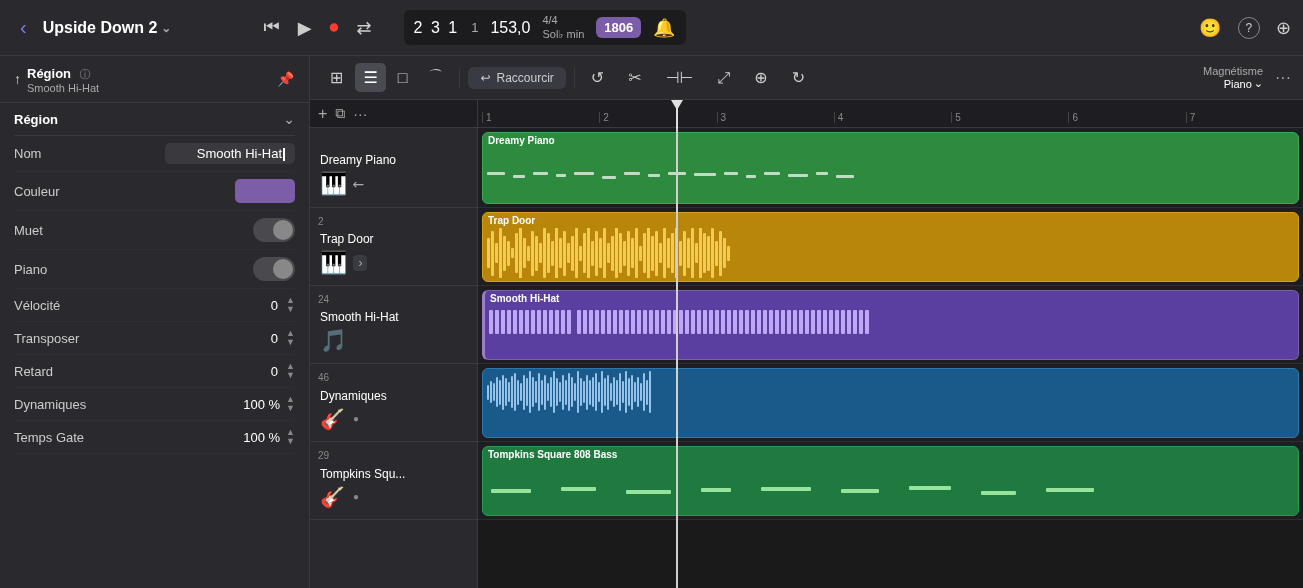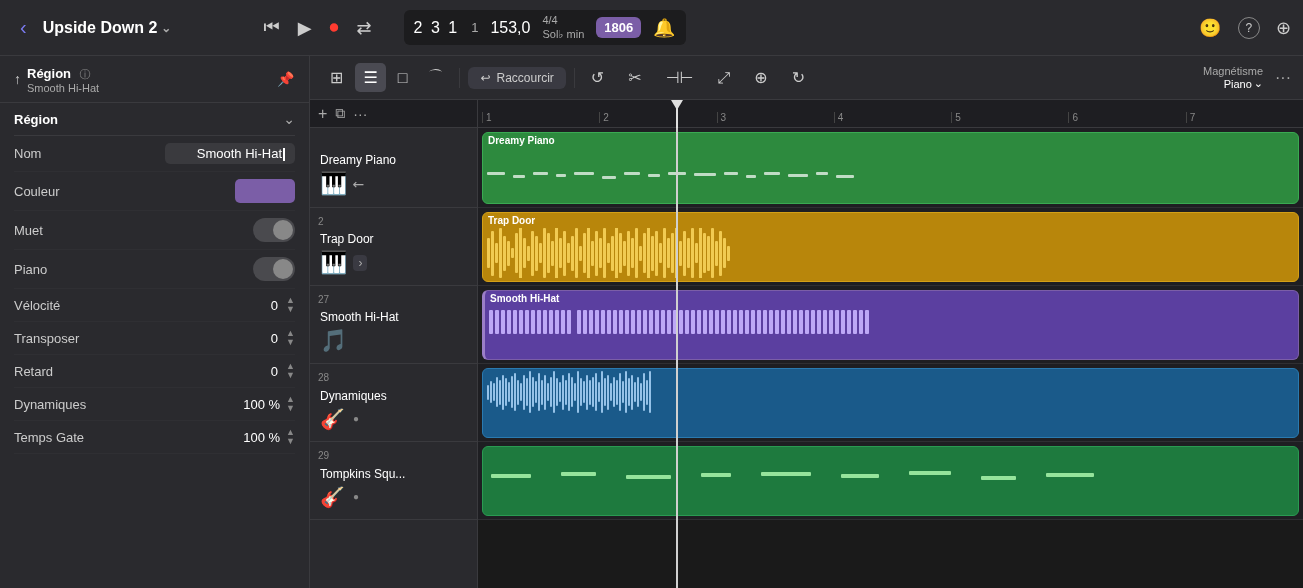--- a/index.html
+++ b/index.html
@@ -719,31 +719,31 @@
           <div class="track-info">
             <span class="track-name">Trap Door</span>
             <div class="track-icon-row">
               <span style="font-size:22px;">🎹</span>
               <span class="track-expand-btn">›</span>
             </div>
           </div>
         </div>
 
         <div class="track-header-item track-h3">
-          <span class="track-num">27</span>
+          <span class="track-num">24</span>
           <div class="track-info">
             <span class="track-name">Smooth Hi-Hat</span>
             <div class="track-icon-row">
               <span style="font-size:22px; color:#7adc8e;">🎵</span>
             </div>
           </div>
         </div>
 
         <div class="track-header-item track-h4">
-          <span class="track-num">28</span>
+          <span class="track-num">46</span>
           <div class="track-info">
             <span class="track-name">Dynamiques</span>
             <div class="track-icon-row">
               <span style="font-size:20px;">🎸</span>
               <span style="font-size:10px; color:#888; margin-left:2px;">●</span>
             </div>
           </div>
         </div>
 
         <div class="track-header-item track-h5">
@@ -1015,20 +1015,21 @@
                   <div style="height:25px; width:2px; background:rgba(180,220,255,0.8); border-radius:1px;"></div>
                   <div style="height:42px; width:2px; background:rgba(180,220,255,0.8); border-radius:1px;"></div>
                 </div>
               </div>
             </div>
           </div>
 
           <div class="track-row t5">
             <div class="track-lane" style="background:#1e1e22;">
               <div class="clip clip-green2" style="left:4px; right:4px; top:4px; height:70px;">
+                <div class="clip-label">Tompkins Square 808 Bass</div>
 
                 <div style="display:flex; align-items:center; height:calc(100% - 20px); padding: 4px 8px; gap:30px; overflow:hidden;">
                   <div style="height:4px; width:40px; background:rgba(180,255,180,0.8); border-radius:1px; margin-top:10px;"></div>
                   <div style="height:4px; width:35px; background:rgba(180,255,180,0.8); border-radius:1px; margin-top:5px;"></div>
                   <div style="height:4px; width:45px; background:rgba(180,255,180,0.8); border-radius:1px; margin-top:12px;"></div>
                   <div style="height:4px; width:30px; background:rgba(180,255,180,0.8); border-radius:1px; margin-top:8px;"></div>
                   <div style="height:4px; width:50px; background:rgba(180,255,180,0.8); border-radius:1px; margin-top:6px;"></div>
                   <div style="height:4px; width:38px; background:rgba(180,255,180,0.8); border-radius:1px; margin-top:10px;"></div>
                   <div style="height:4px; width:42px; background:rgba(180,255,180,0.8); border-radius:1px; margin-top:4px;"></div>
                   <div style="height:4px; width:35px; background:rgba(180,255,180,0.8); border-radius:1px; margin-top:14px;"></div>

